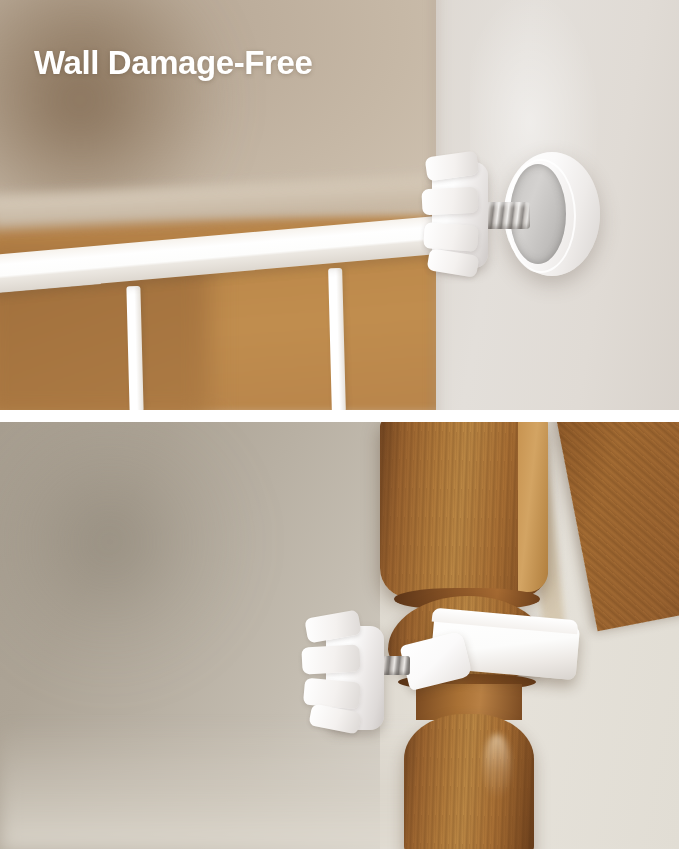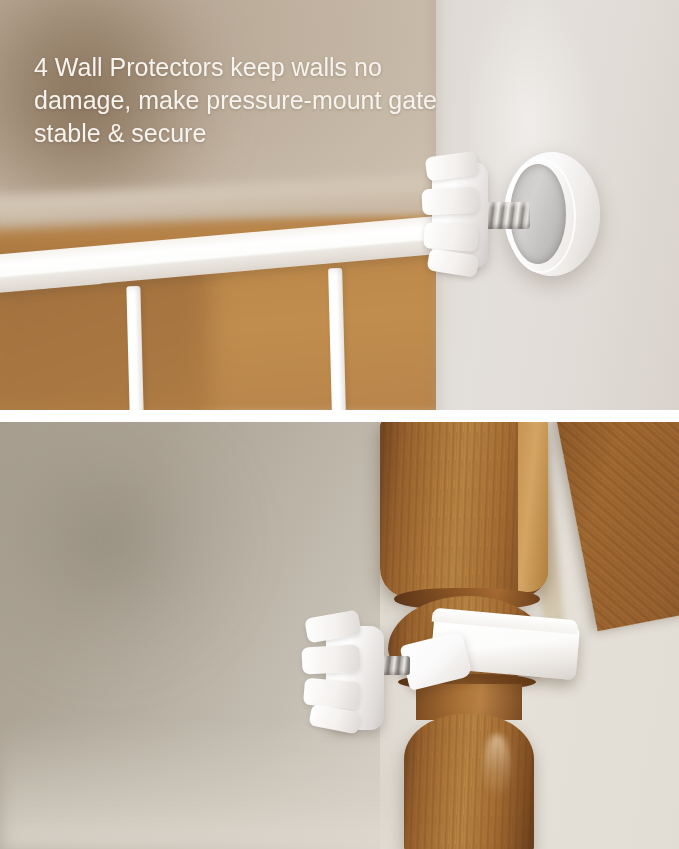--- a/index.html
+++ b/index.html
@@ -432,21 +432,21 @@
           <div class="knob-notch"></div>
         </div>
         <div class="knob-tooth" id="t-knob-t1"></div>
         <div class="knob-tooth" id="t-knob-t2"></div>
         <div class="knob-tooth" id="t-knob-t3"></div>
         <div class="knob-tooth" id="t-knob-t4"></div>
       </div>
     </div>
 
     <div class="copy" id="copy-top">
-      <p class="body">4 Wall Protectors keep walls no damage, make pressure-mount gate stable &amp; secure</p>
+      <h2 class="headline">Wall Damage-Free</h2>
     </div>
   </section>
 
   <div class="divider"></div>
 
   <section class="panel" id="panel-bottom">
     <div class="scene">
       <div class="b-wallback2"></div>
       <div class="b-wall-vign"></div>
       <div class="b-wall-right"></div>

